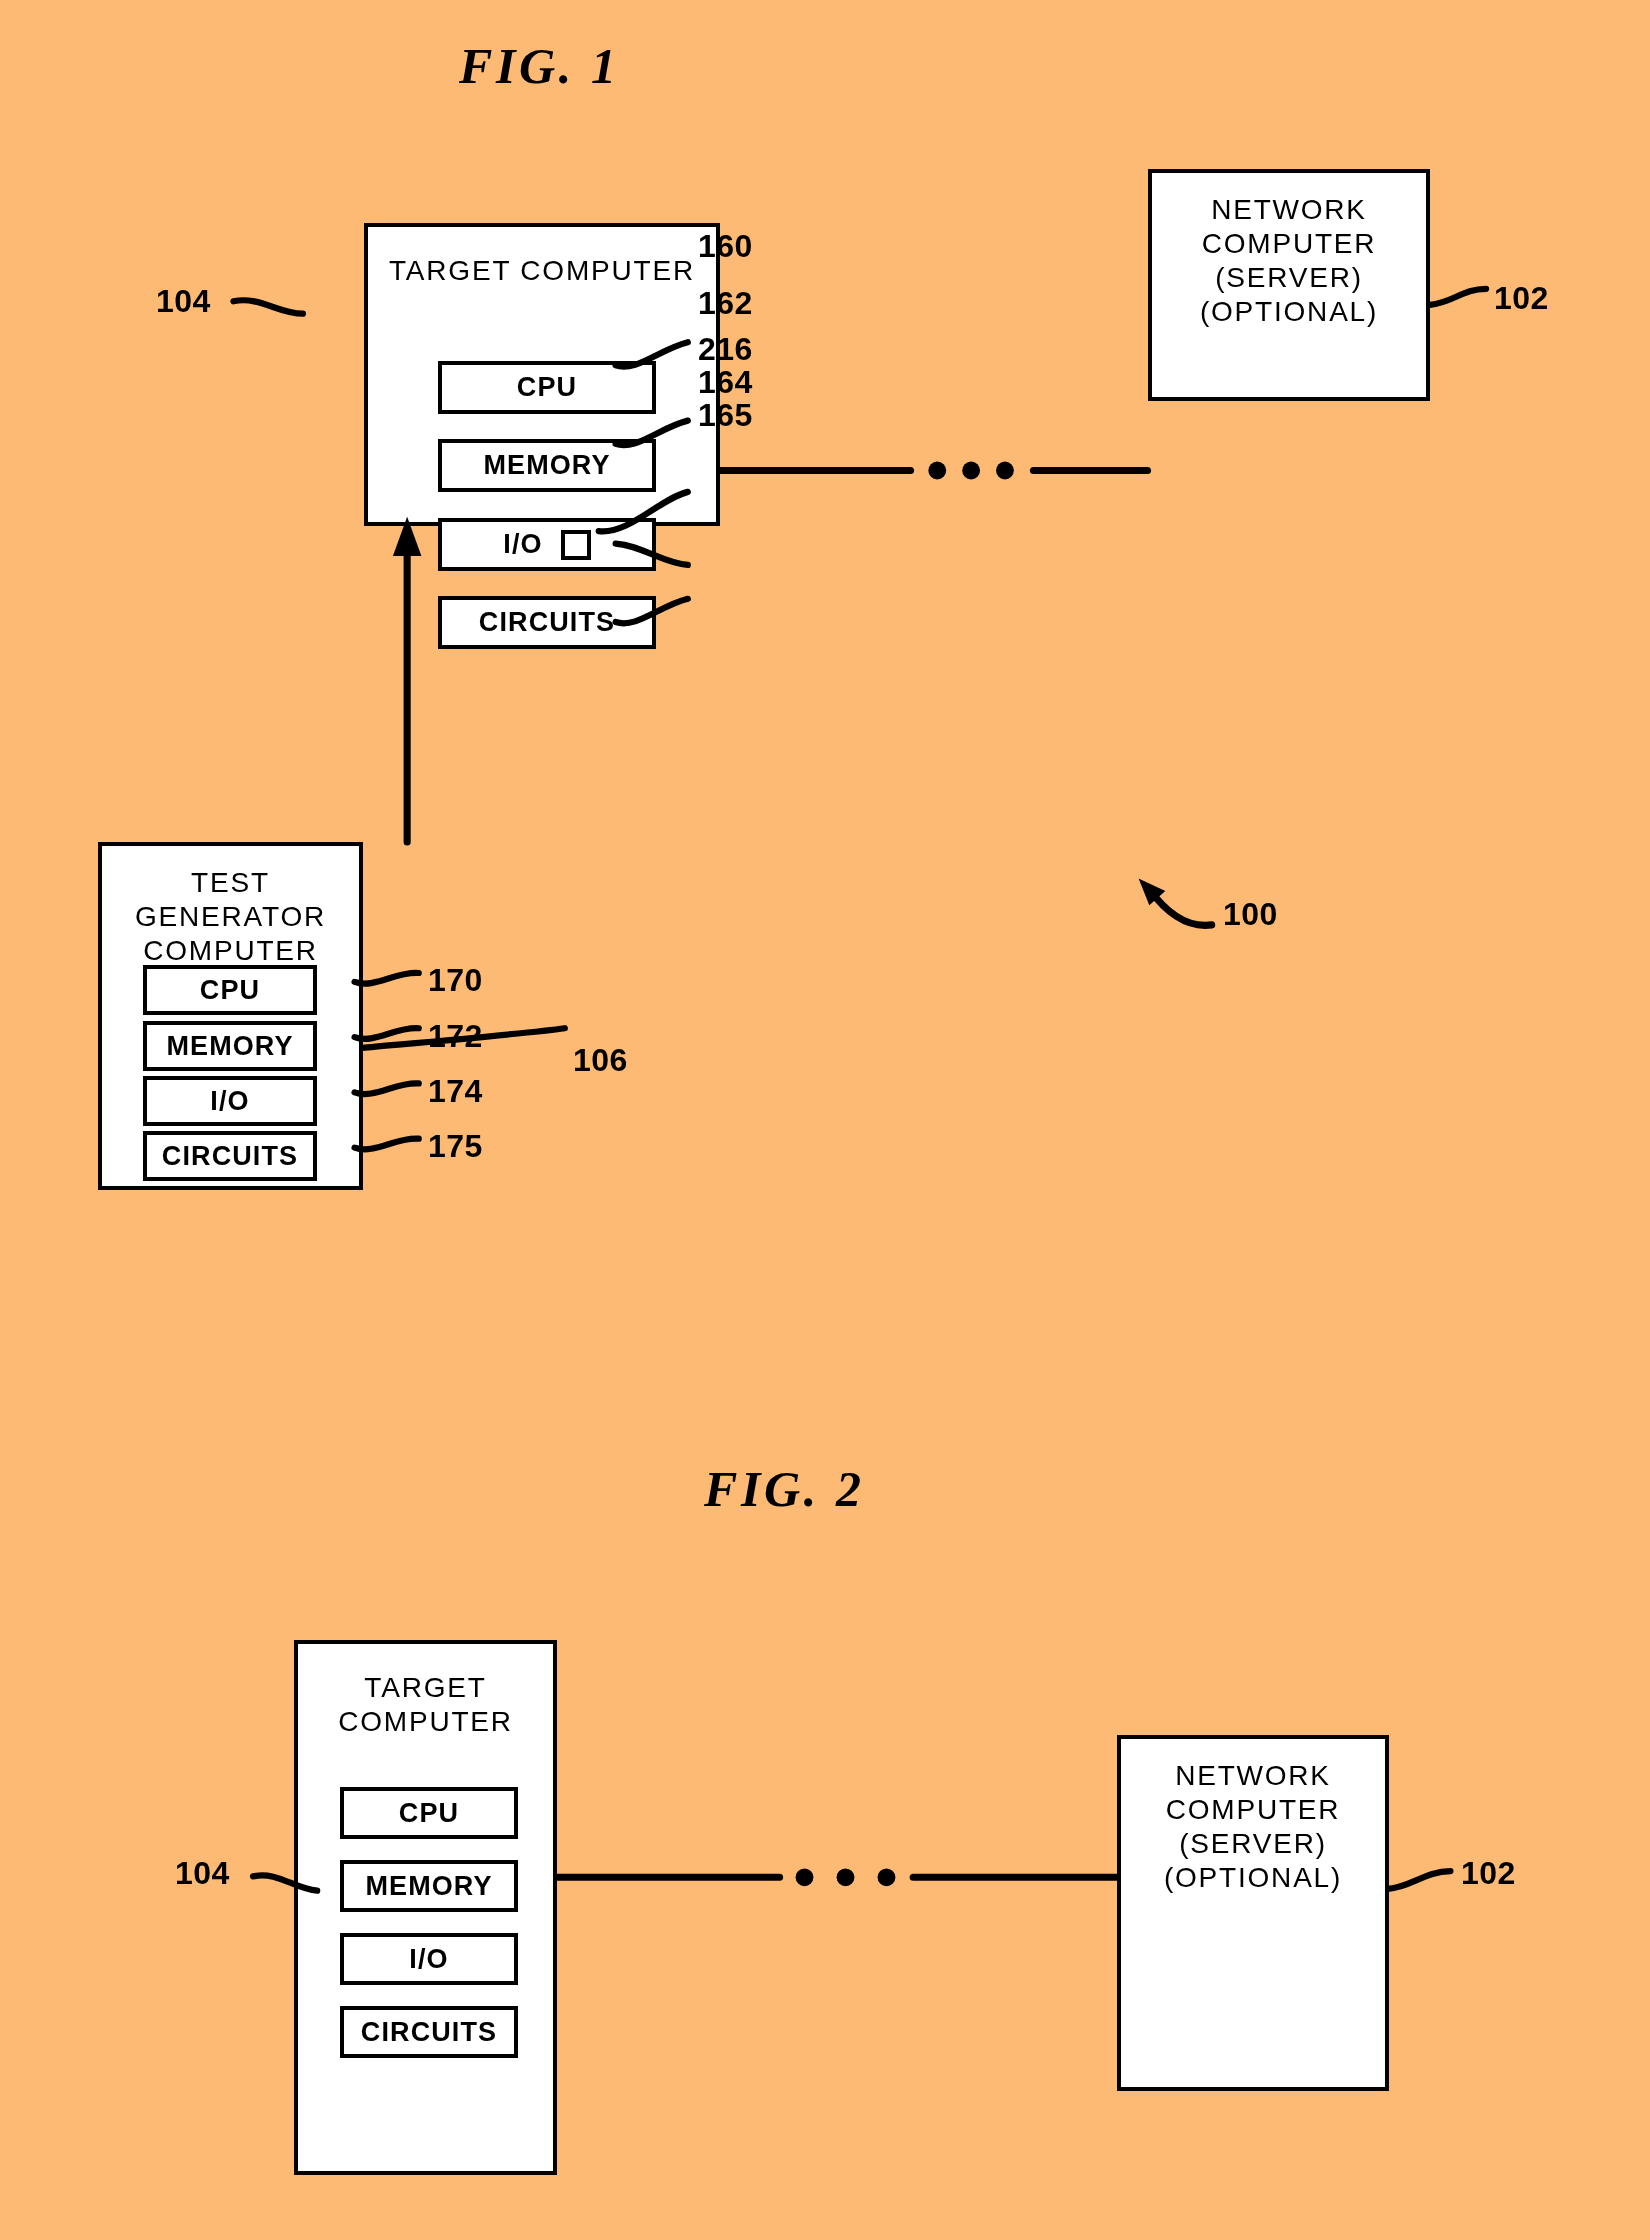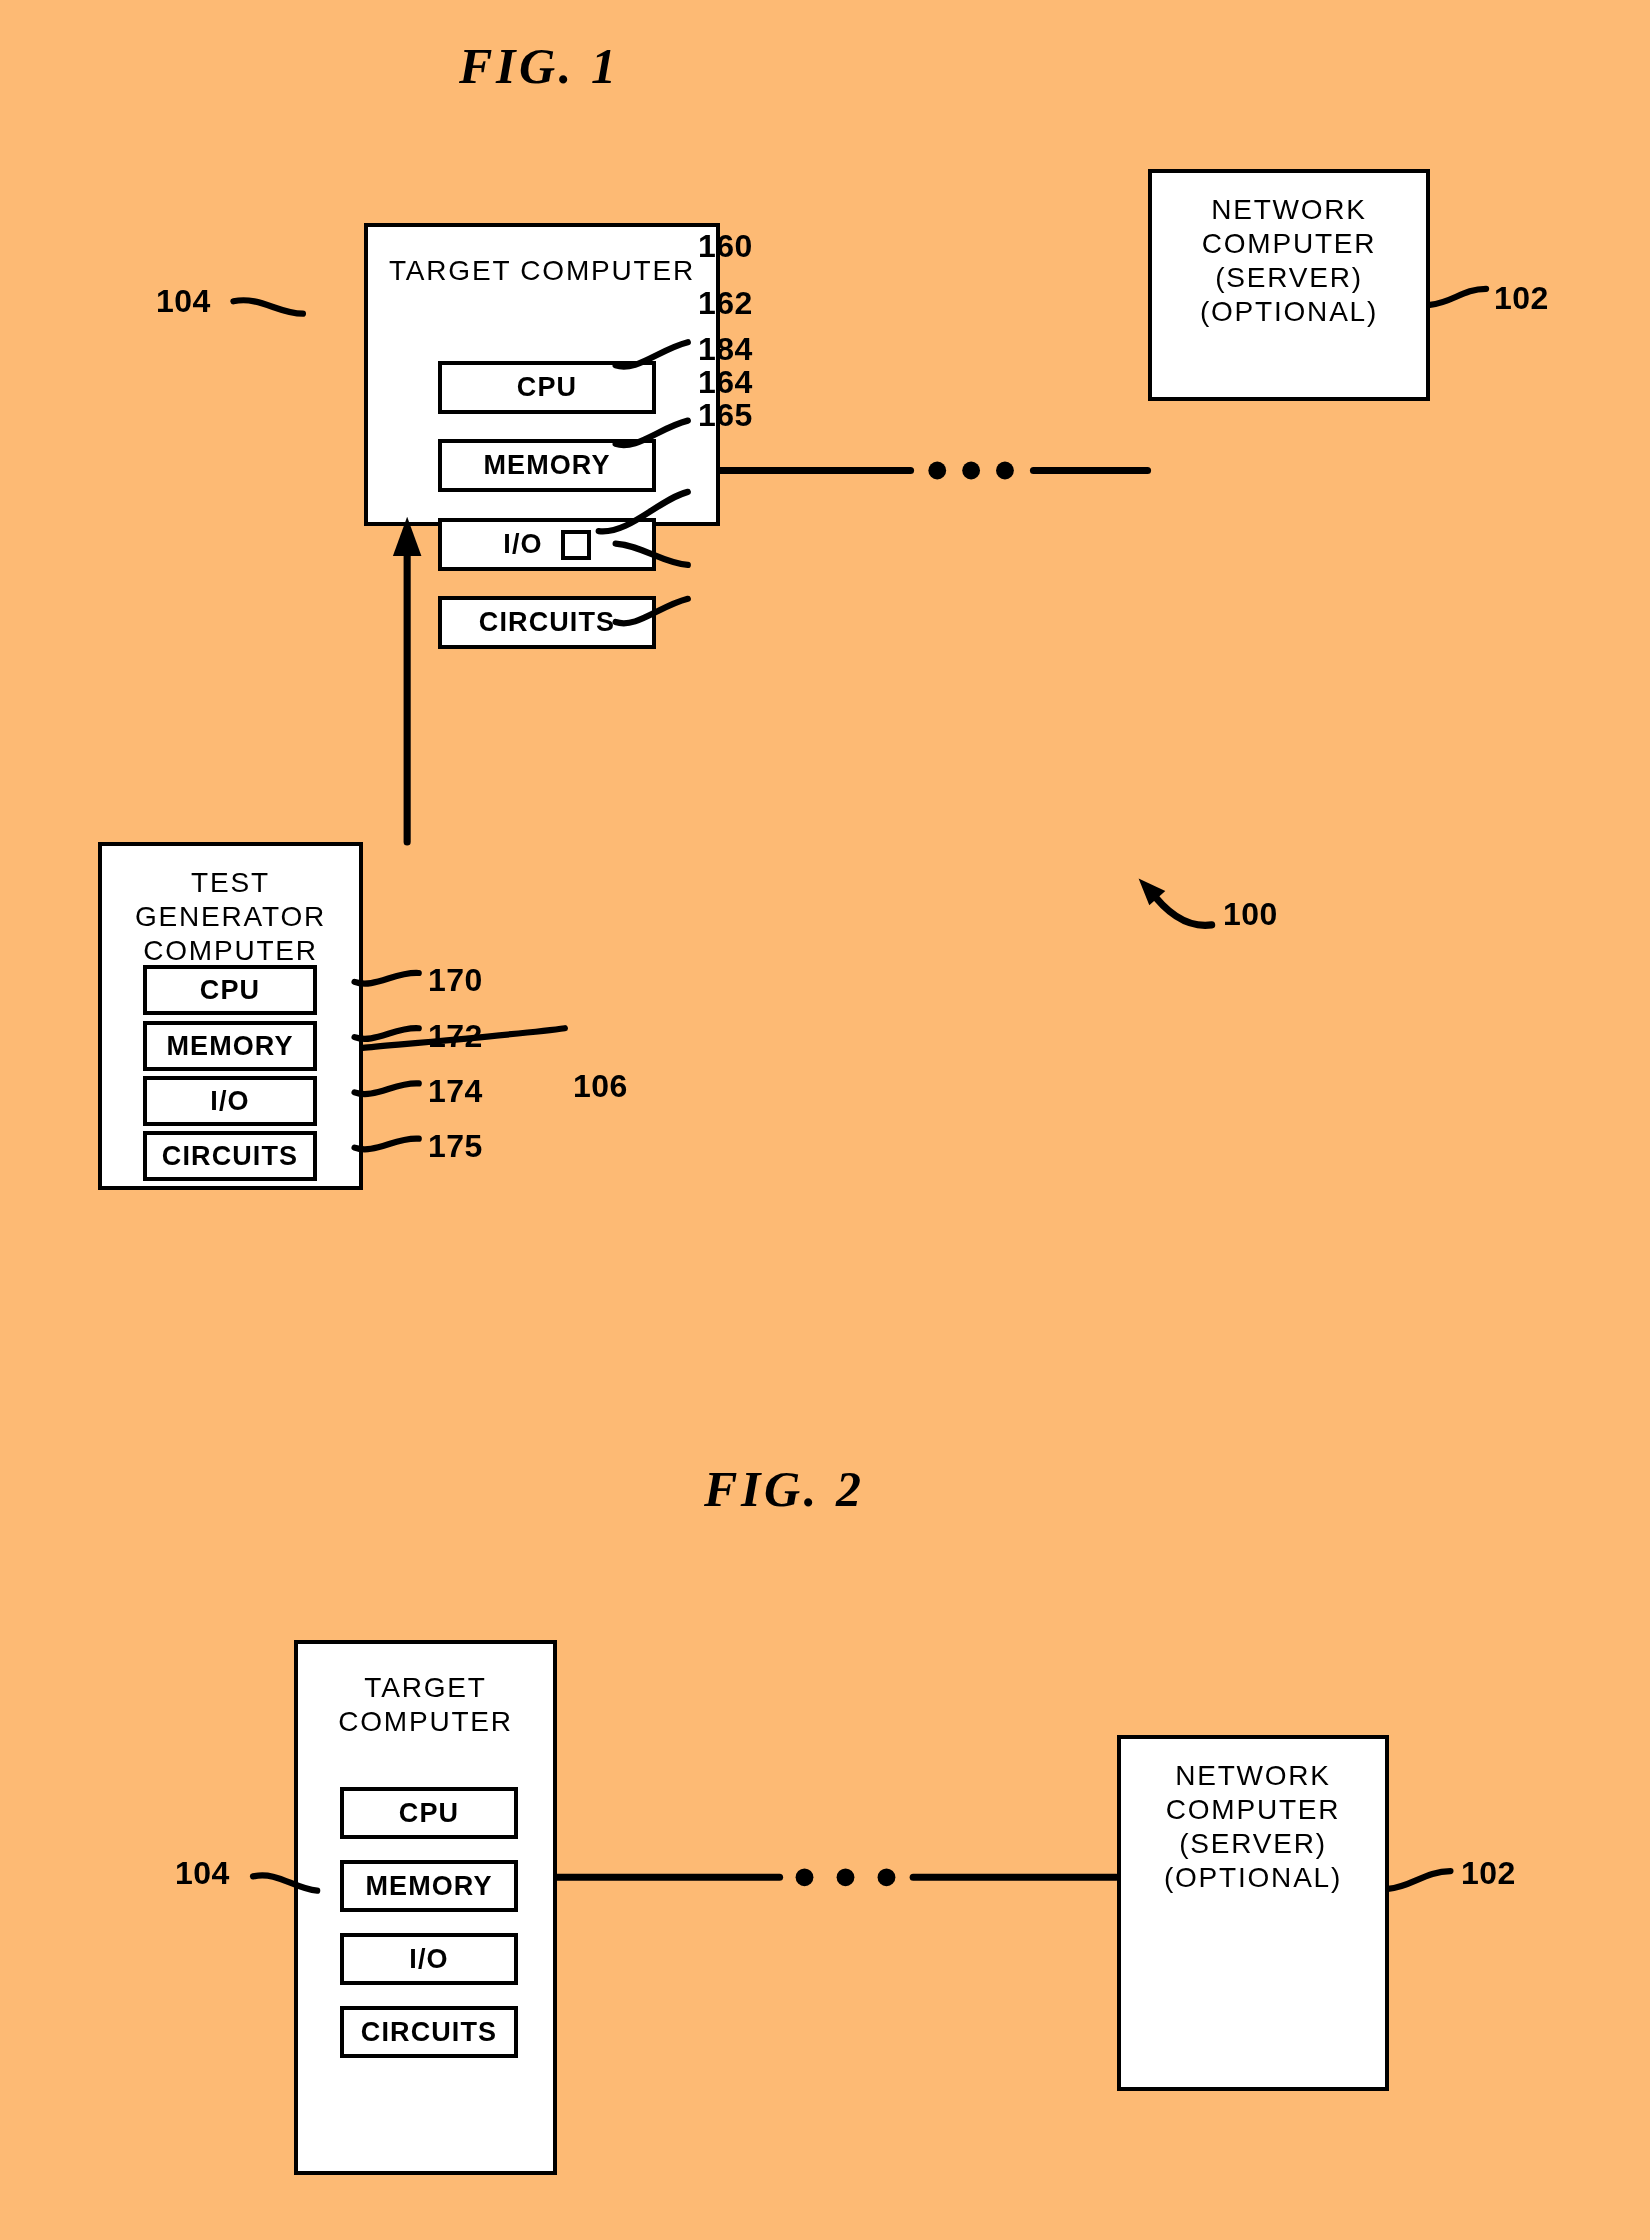--- a/index.html
+++ b/index.html
@@ -119,21 +119,21 @@
       </div>
     </div>
 
     <div class="inner-box" style="left:70px; top:369px; width:218px; height:53px;">
       <span class="inner-label">CIRCUITS</span>
     </div>
   </div>
 
   <div class="ref-num" style="left:698px; top:228px;">160</div>
   <div class="ref-num" style="left:698px; top:285px;">162</div>
-  <div class="ref-num" style="left:698px; top:331px;">184</div>
+  <div class="ref-num" style="left:698px; top:331px;">216</div>
   <div class="ref-num" style="left:698px; top:364px;">164</div>
   <div class="ref-num" style="left:698px; top:397px;">165</div>
   <div class="ref-num" style="left:156px; top:283px;">104</div>
 
   <div class="outer-box" style="left:1148px; top:169px; width:282px; height:232px;">
     <div class="box-title multi-line" style="top:19.6px;">NETWORK
 COMPUTER
 (SERVER)
 (OPTIONAL)</div>
   </div>
@@ -154,21 +154,21 @@
     </div>
     <div class="inner-box" style="left:41px; top:285px; width:174px; height:50px;">
       <span class="inner-label">CIRCUITS</span>
     </div>
   </div>
 
   <div class="ref-num" style="left:428px; top:962px;">170</div>
   <div class="ref-num" style="left:428px; top:1018px;">172</div>
   <div class="ref-num" style="left:428px; top:1073px;">174</div>
   <div class="ref-num" style="left:428px; top:1128px;">175</div>
-  <div class="ref-num" style="left:573px; top:1068px;text-align:right;">106</div>
+  <div class="ref-num" style="left:573px; top:1042px;text-align:right;">106</div>
 
   <div class="ref-num" style="left:1223px; top:896px;">100</div>
 
   <div class="fig-title" style="left:704px; top:1460px;">FIG.  2</div>
 
   <div class="outer-box" style="left:294px; top:1640px; width:263px; height:535px;">
     <div class="box-title" style="top:27px;">TARGET COMPUTER</div>
 
     <div class="inner-box" style="left:42px; top:143px; width:178px; height:52px;">
       <span class="inner-label">CPU</span>

